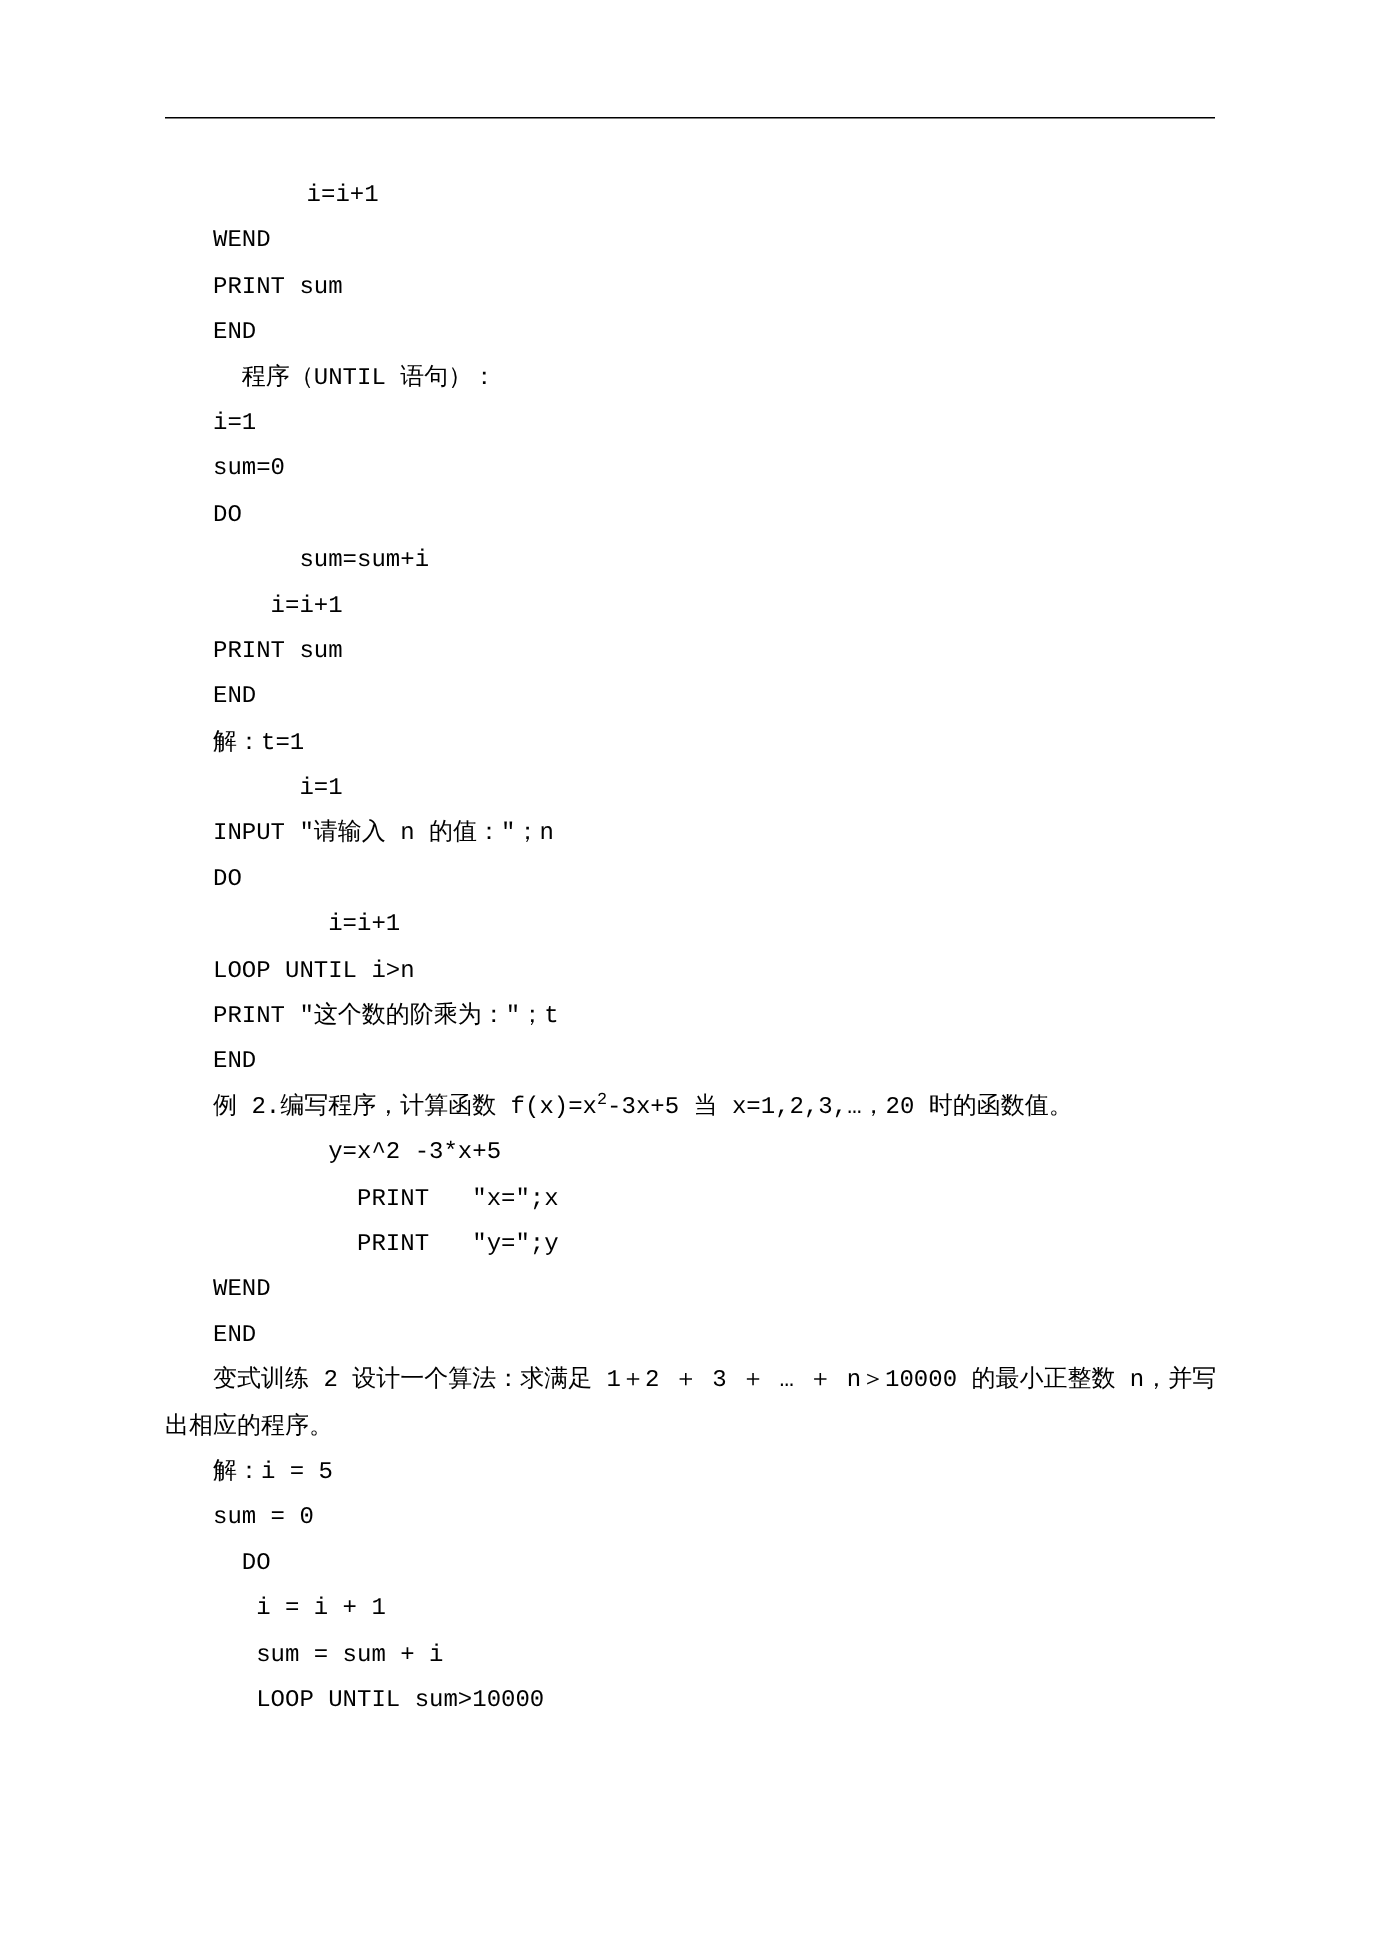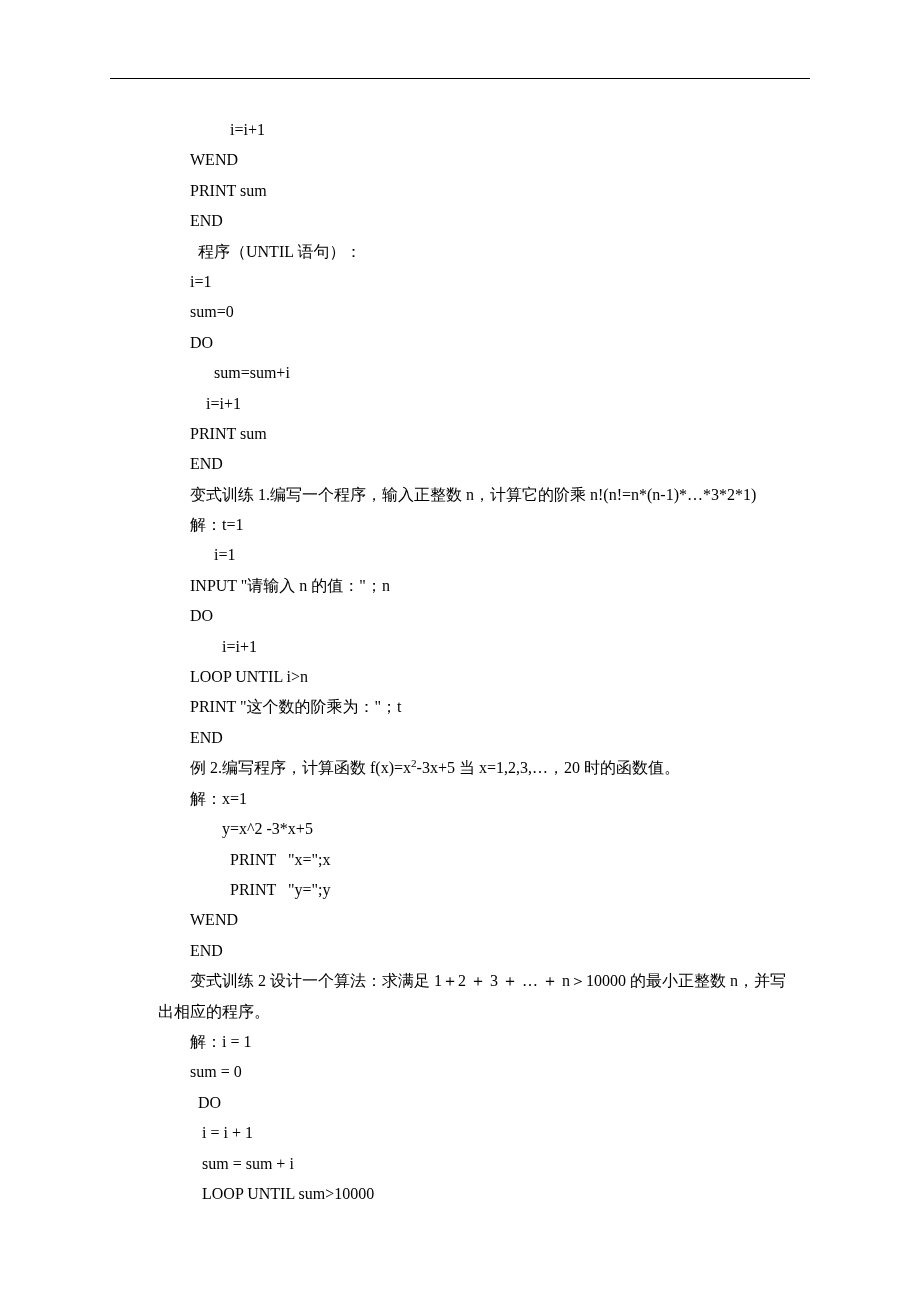--- a/index.html
+++ b/index.html
@@ -17,22 +17,21 @@
     padding: 78px 110px 60px 110px;
     box-sizing: border-box;
   }
   .hr-line {
     border-top: 1px solid #000;
     margin-bottom: 36px;
     width: 100%;
   }
   .line {
     white-space: pre;
-    font-family: Liberation Serif, serif;
-    margin-left: 48px;
+    font-family: Liberation Mono, monospace;
   }
   .indent1 { padding-left: 2em; }
   .indent2 { padding-left: 3.5em; }
   .noindent { padding-left: 0; }
   .sup { font-size: 0.7em; vertical-align: super; }
 </style>
 </head>
 <body>
 
 <div class="page">
@@ -43,38 +42,36 @@
       <div class="line indent1">PRINT sum</div>
       <div class="line indent1">END</div>
       <div class="line indent1">  程序（UNTIL 语句）：</div>
       <div class="line indent1">i=1</div>
       <div class="line indent1">sum=0</div>
       <div class="line indent1">DO</div>
       <div class="line indent1">      sum=sum+i</div>
       <div class="line indent1">    i=i+1</div>
       <div class="line indent1">PRINT sum</div>
       <div class="line indent1">END</div>
-      <div class="line indent1">变式训练 1.编写一个程序，输入正整数 n，计算它的阶乘 n!(n!=n*(n-1)*…*3*2*1)</div>
       <div class="line indent1">解：t=1</div>
       <div class="line indent1">      i=1</div>
       <div class="line indent1">INPUT "请输入 n 的值："；n</div>
       <div class="line indent1">DO</div>
       <div class="line indent1">        i=i+1</div>
       <div class="line indent1">LOOP UNTIL i&gt;n</div>
       <div class="line indent1">PRINT "这个数的阶乘为："；t</div>
       <div class="line indent1">END</div>
       <div class="line indent1">例 2.编写程序，计算函数 f(x)=x<span class="sup">2</span>-3x+5 当 x=1,2,3,…，20 时的函数值。</div>
-      <div class="line indent1">解：x=1</div>
       <div class="line indent1">        y=x^2 -3*x+5</div>
       <div class="line indent1">          PRINT   "x=";x</div>
       <div class="line indent1">          PRINT   "y=";y</div>
       <div class="line indent1">WEND</div>
       <div class="line indent1">END</div>
       <div class="line indent1">变式训练 2 设计一个算法：求满足 1＋2 ＋ 3 ＋ … ＋ n＞10000 的最小正整数 n，并写</div>
       <div class="line noindent">出相应的程序。</div>
-      <div class="line indent1">解：i = 1</div>
+      <div class="line indent1">解：i = 5</div>
       <div class="line indent1">sum = 0</div>
       <div class="line indent1">  DO</div>
       <div class="line indent1">   i = i + 1</div>
       <div class="line indent1">   sum = sum + i</div>
       <div class="line indent1">   LOOP UNTIL sum&gt;10000</div>
     </div>
 </div>
 
 </body></html>

